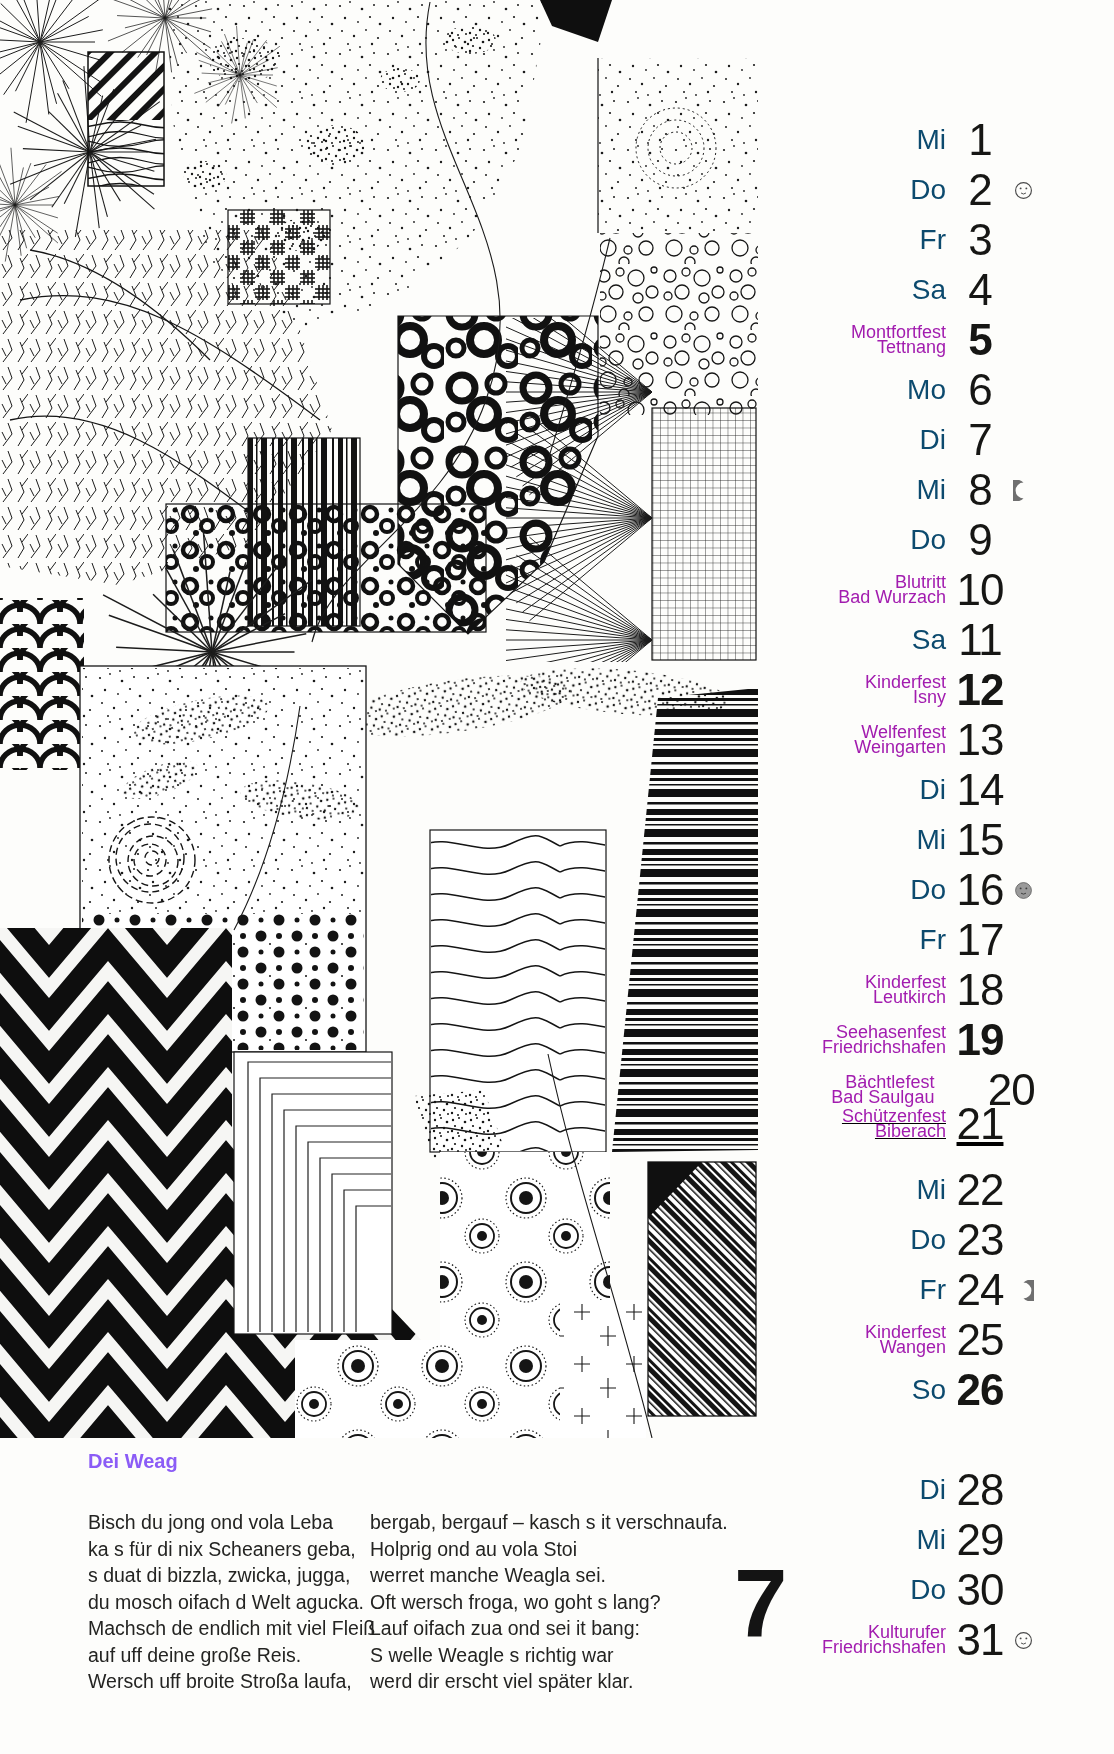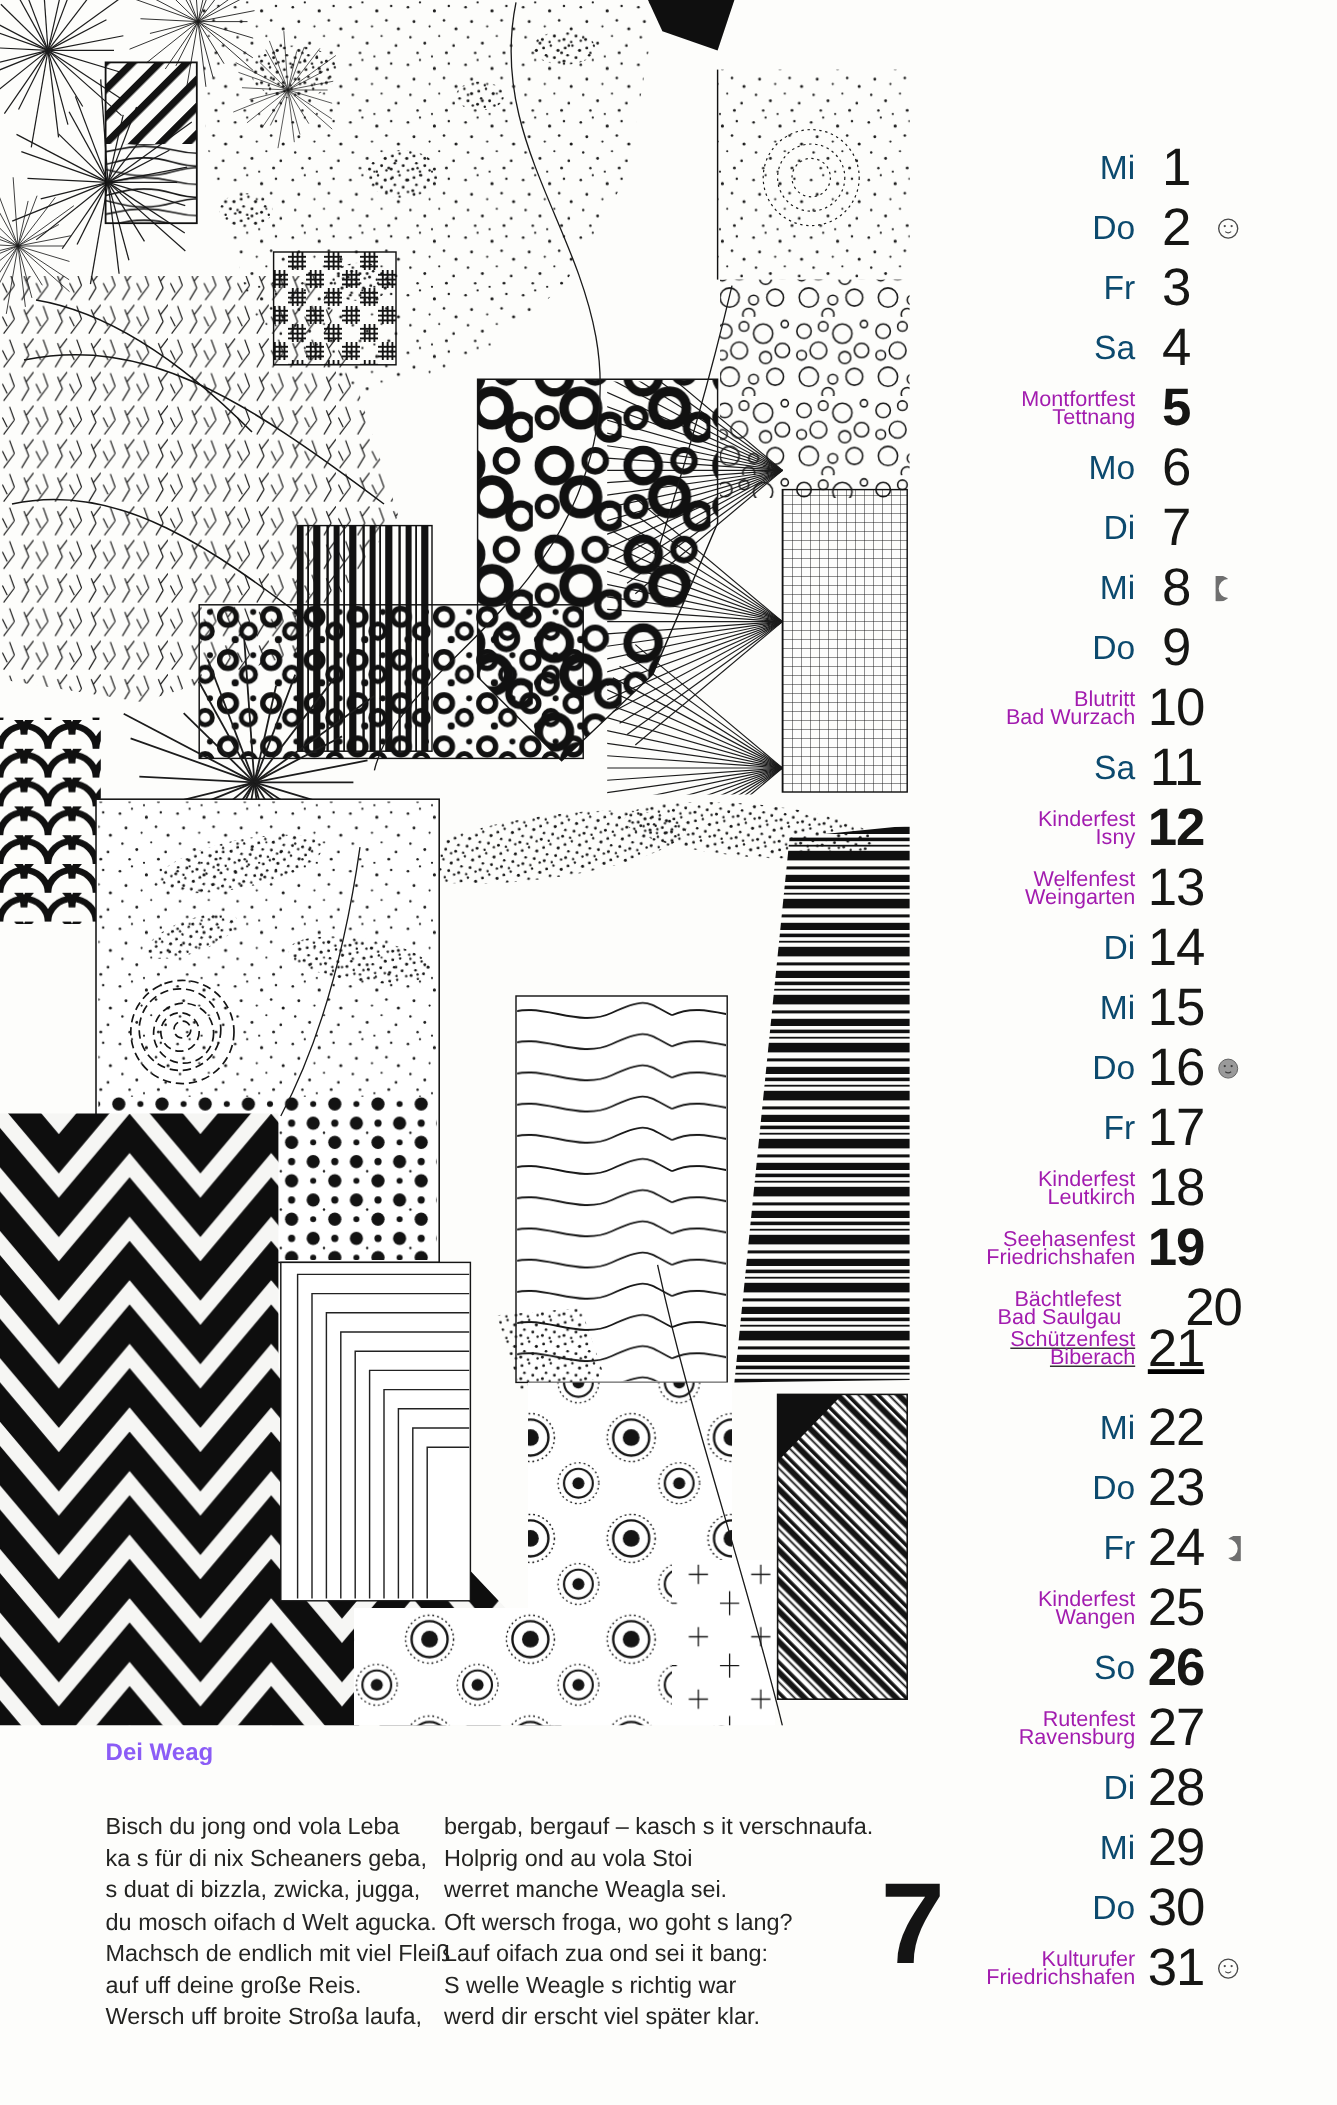--- a/index.html
+++ b/index.html
@@ -539,28 +539,20 @@
         <span class="fest-line">Wangen</span>
       </div>
       <div class="cal-num">25</div>
       <div class="cal-moon"></div>
     </div>
     <div class="cal-row" style="top: 1250px;">
       <div class="cal-label"><span class="wd">So</span></div>
       <div class="cal-num bold">26</div>
       <div class="cal-moon"></div>
     </div>
-    <div class="cal-row" style="top: 1300px;">
-      <div class="cal-label">
-        <span class="fest-line">Rutenfest</span>
-        <span class="fest-line">Ravensburg</span>
-      </div>
-      <div class="cal-num">27</div>
-      <div class="cal-moon"></div>
-    </div>
     <div class="cal-row" style="top: 1350px;">
       <div class="cal-label"><span class="wd">Di</span></div>
       <div class="cal-num">28</div>
       <div class="cal-moon"></div>
     </div>
     <div class="cal-row" style="top: 1400px;">
       <div class="cal-label"><span class="wd">Mi</span></div>
       <div class="cal-num">29</div>
       <div class="cal-moon"></div>
     </div>

